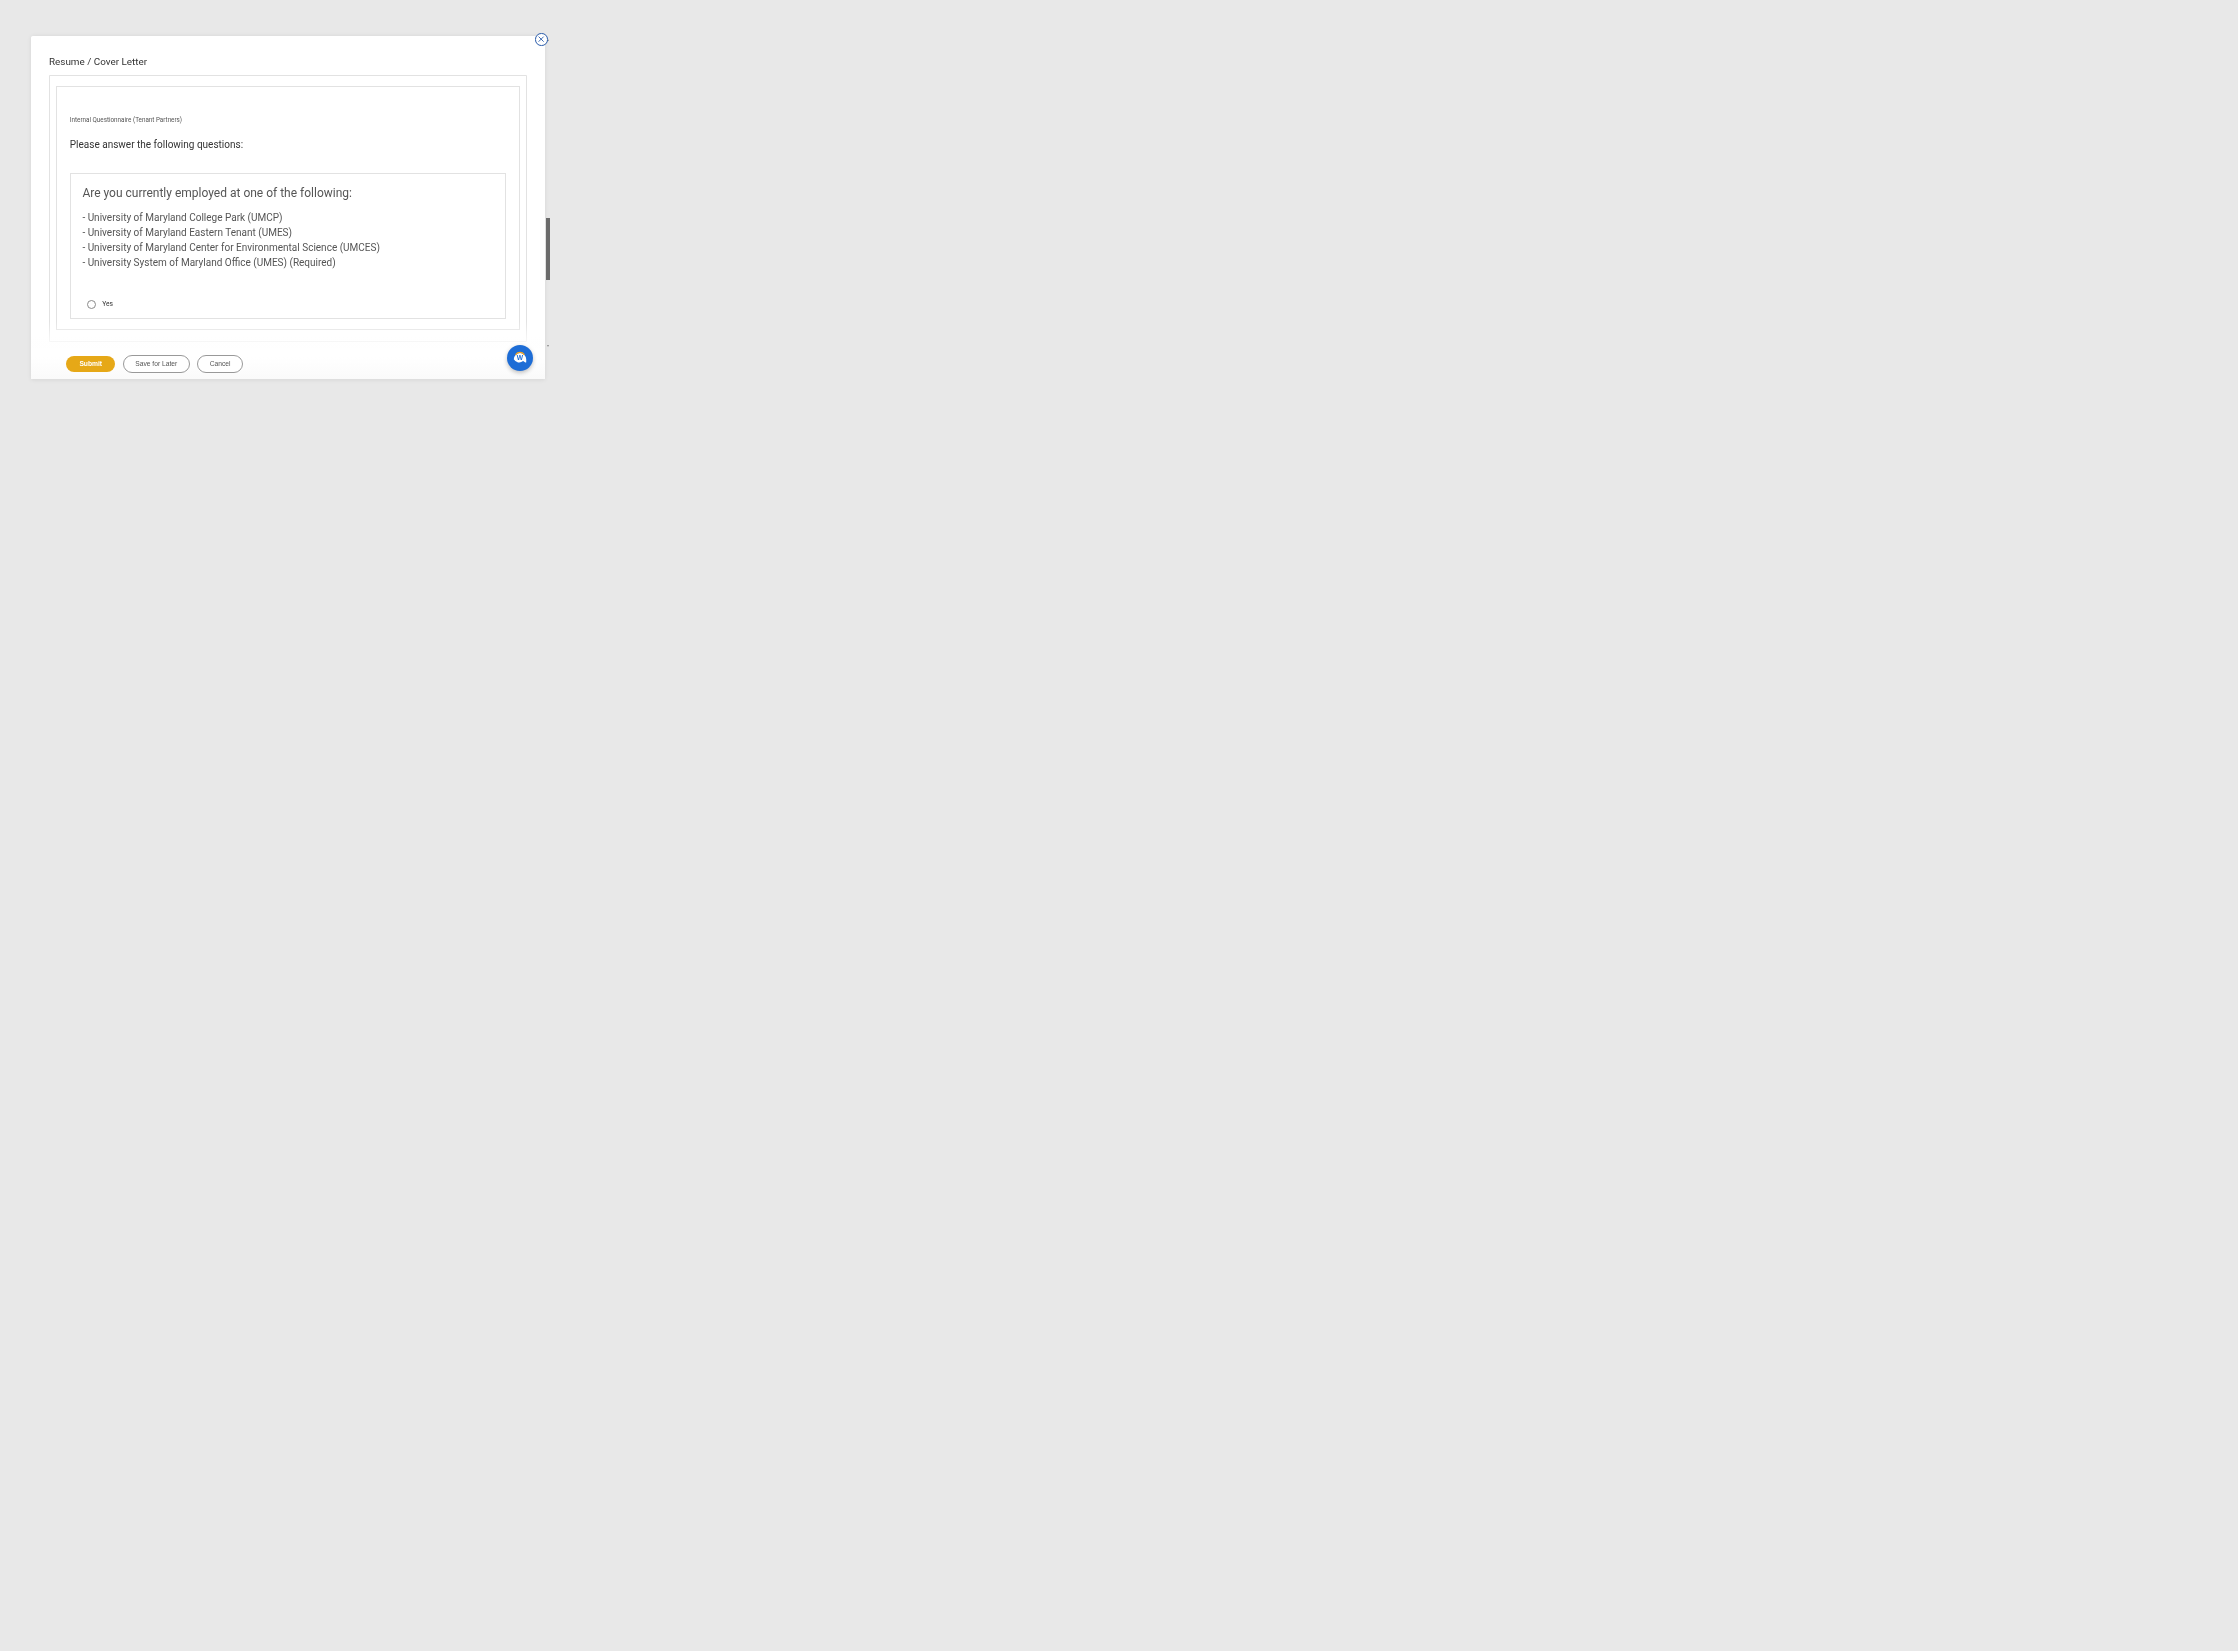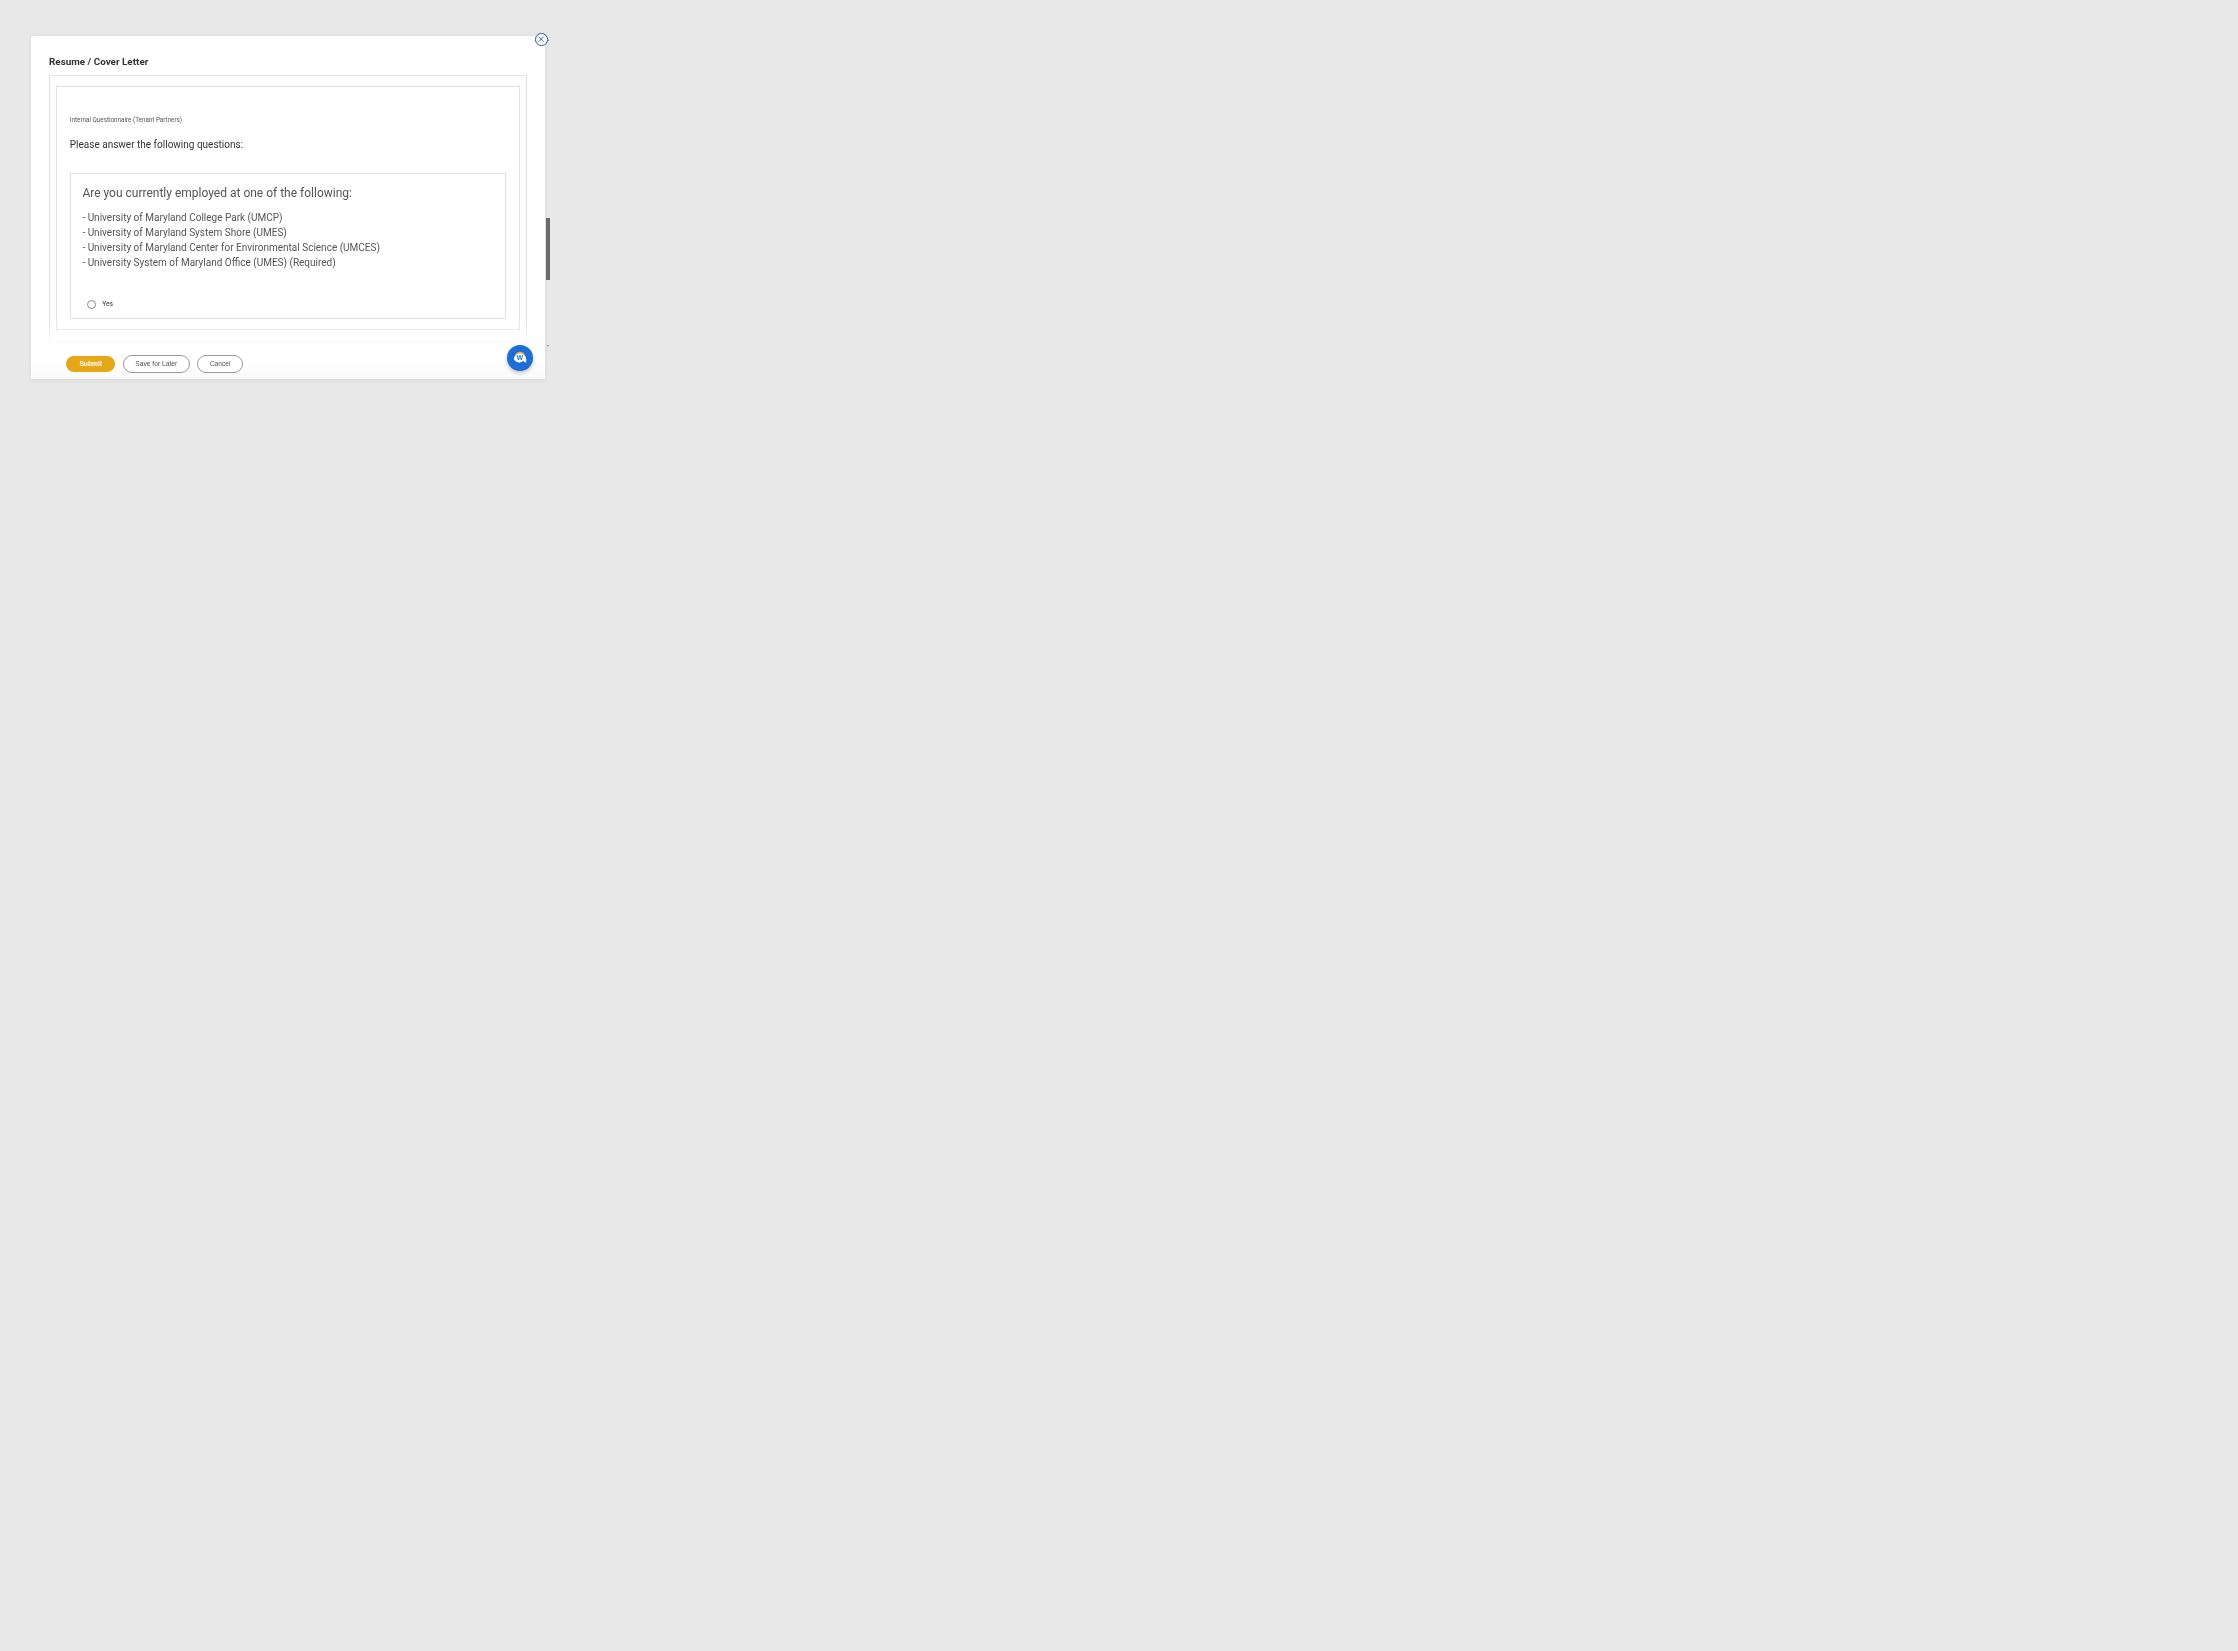--- a/index.html
+++ b/index.html
@@ -48,21 +48,21 @@
       justify-content: center;
       cursor: pointer;
       z-index: 10;
     }
     .close-button svg {
       width: 6.3px;
       height: 6.3px;
     }
     .section-title {
       font-size: 9.9px;
-      font-weight: 700;
+      font-weight: 400;
       color: #333;
       margin-bottom: 8px;
     }
     .dropzone {
       border: 0.4px dashed #c5c5c5;
       background: #f6f6f7;
       border-radius: 0.9px;
       padding: 20px 9px 20px 9px;
       text-align: center;
       margin-bottom: 11.6px;
@@ -258,21 +258,21 @@
 
     <div class="questionnaire-outer">
       <div class="questionnaire-inner">
         <div class="questionnaire-title">Internal Questionnaire (Tenant Partners)</div>
         <div class="questionnaire-instruction">Please answer the following questions:</div>
 
         <div class="question-box">
           <div class="question-prompt">Are you currently employed at one of the following:</div>
           <div class="question-list">
             <div>- University of Maryland College Park (UMCP)</div>
-            <div>- University of Maryland System Shore (UMES)</div>
+            <div>- University of Maryland Eastern Tenant (UMES)</div>
             <div>- University of Maryland Center for Environmental Science (UMCES)</div>
             <div>- University System of Maryland Office (UMES) (Required)</div>
           </div>
           <div class="radio-row">
             <div class="radio-circle"></div>
             <div class="radio-label">Yes</div>
           </div>
         </div>
       </div>
     </div>

